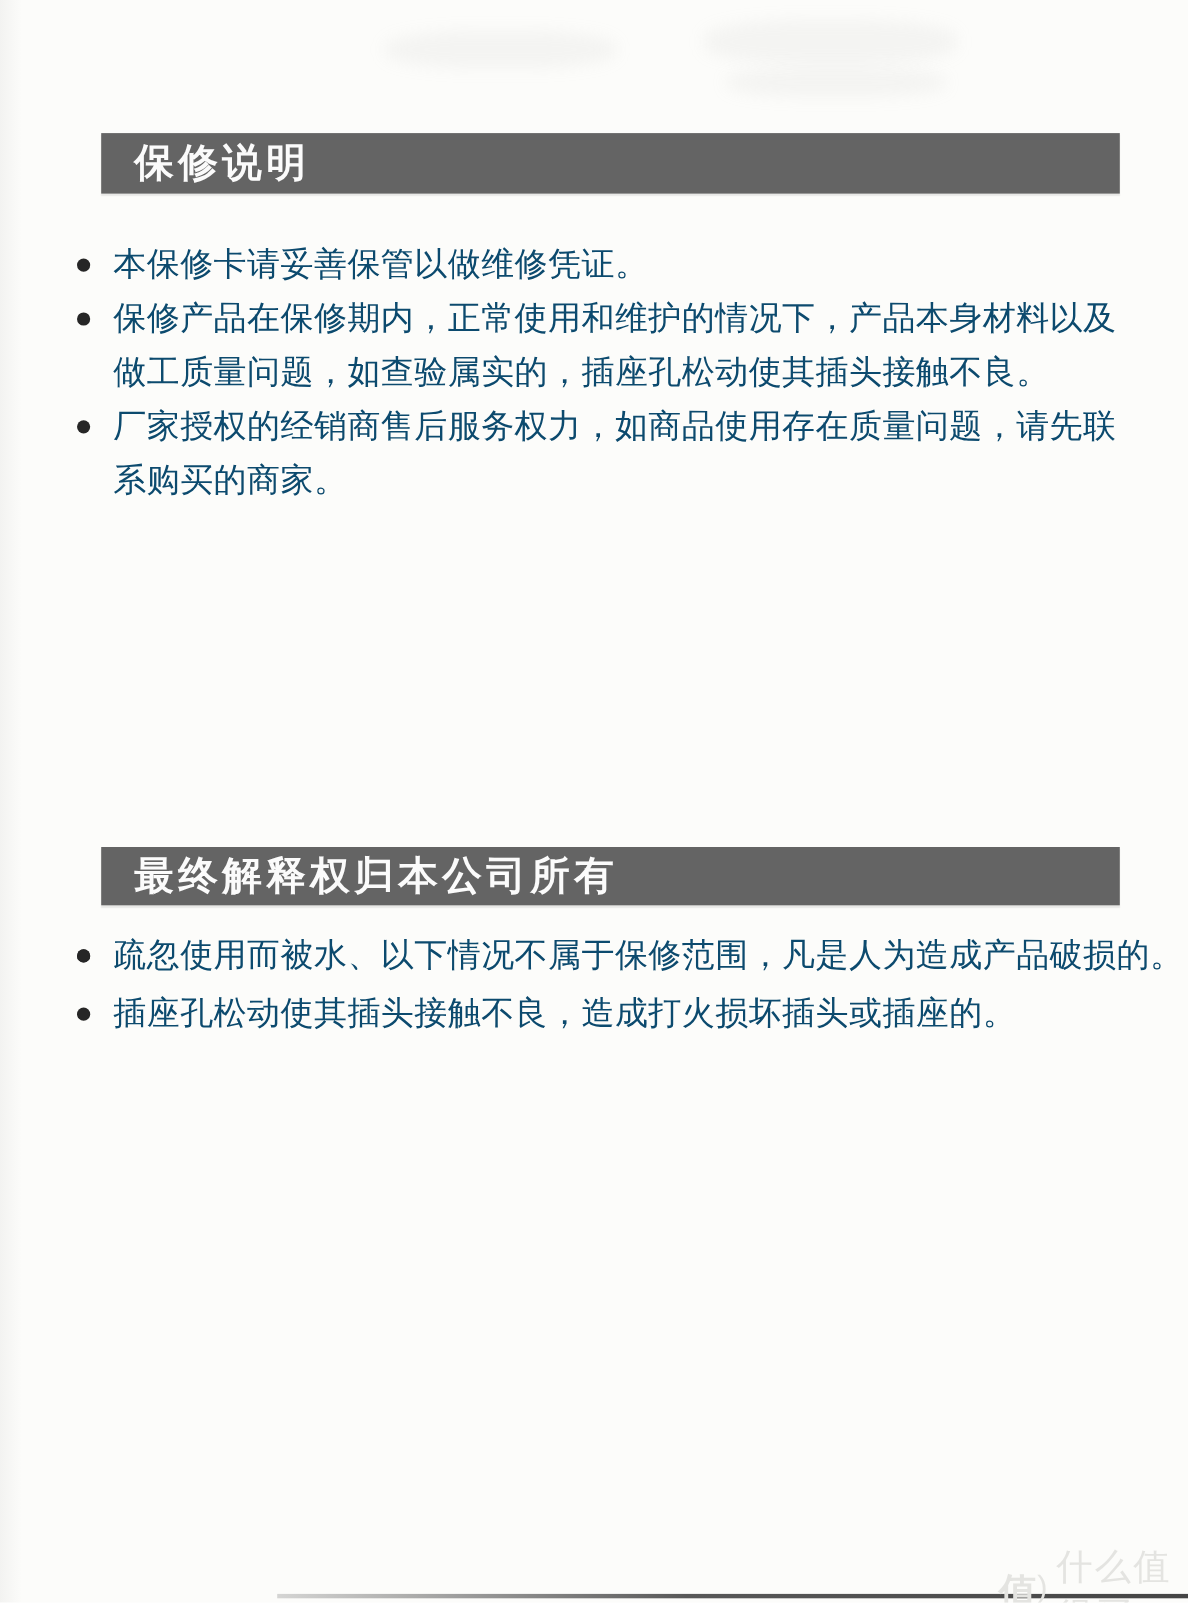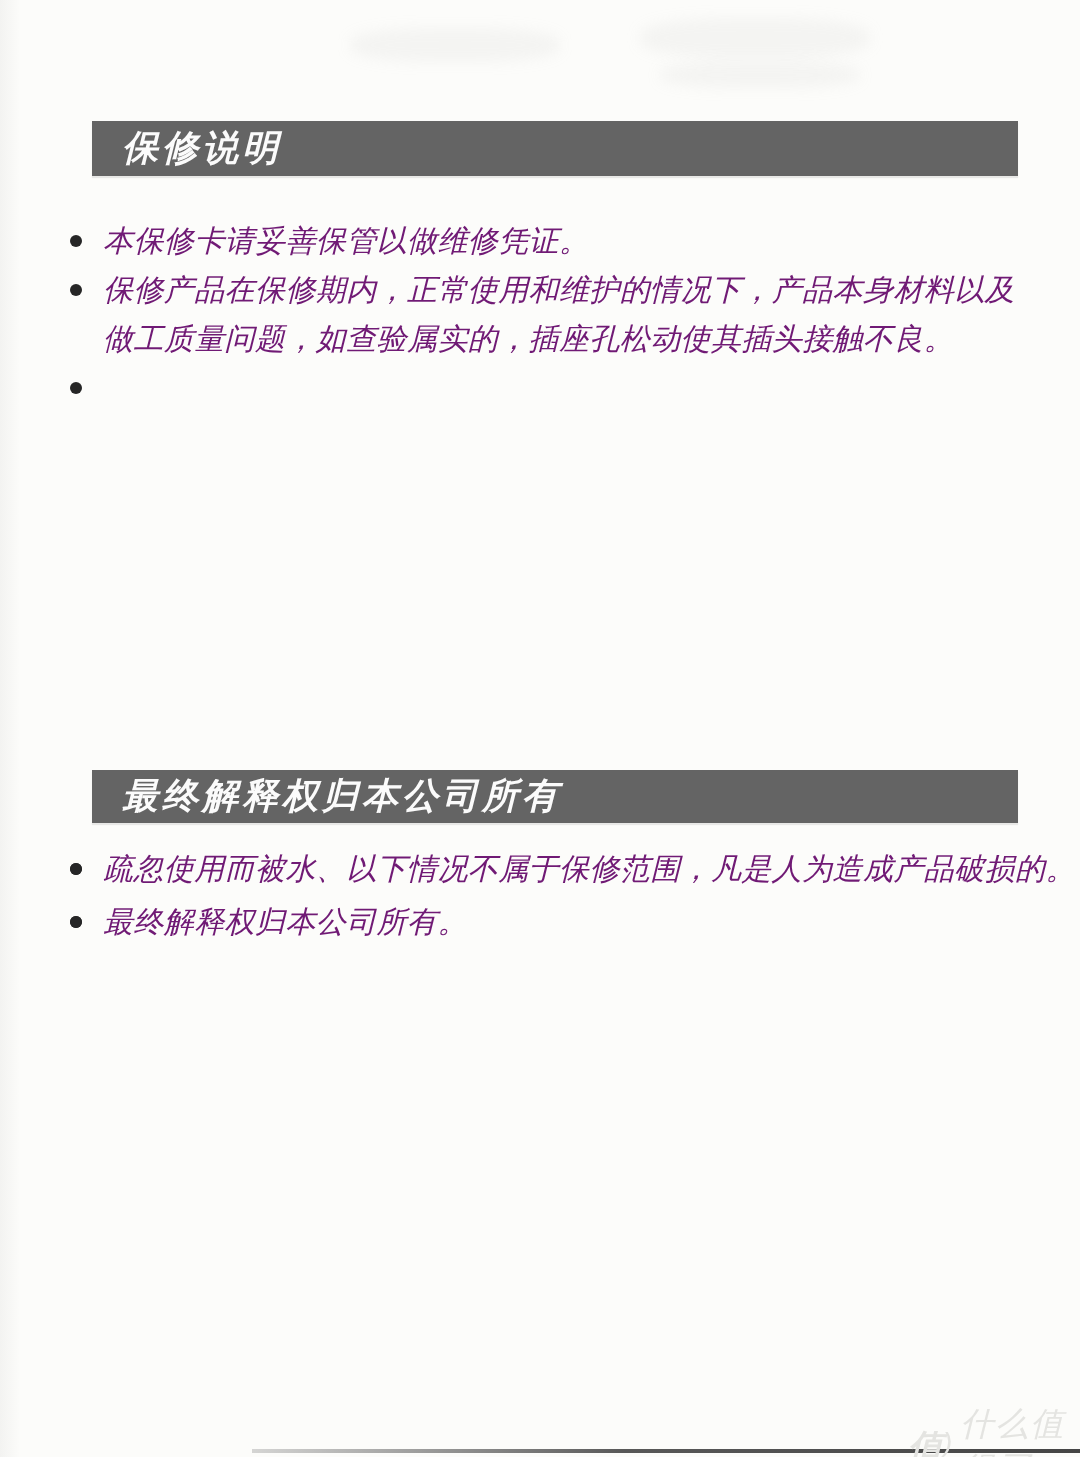--- a/index.html
+++ b/index.html
@@ -3,21 +3,20 @@
 <meta charset="utf-8">
 <style>
   html, body { margin: 0; padding: 0; background: #ffffff; }
   .page {
     position: relative;
     width: 1080px;
     height: 1457px;
     background: #fcfcfa;
     overflow: hidden;
     font-family: "Liberation Sans", sans-serif;
-    font-style: italic;
   }
 
   
   .section-bar {
     position: absolute;
     left: 92px;
     width: 926px;
     background: #646464;
     display: flex;
     align-items: center;
@@ -34,21 +33,21 @@
     white-space: nowrap;
   }
 
   
   .bullet-list {
     position: absolute;
     left: 70px;
     margin: 0;
     padding: 0;
     list-style: none;
-    color: #701a75;
+    color: #0c4a6e;
     font-size: 30px;
     letter-spacing: 0.4px;
   }
   .list-1 { top: 216px; width: 948px; line-height: 49px; }
   .list-2 { top: 842px; width: 1000px; line-height: 53px; white-space: nowrap; }
   .bullet-item { position: relative; padding-left: 33px; }
   .dot {
     position: absolute;
     left: 0;
     width: 12px;
@@ -114,41 +113,39 @@
     <li class="bullet-item">
       <span class="dot"></span>
       <span>本保修卡请妥善保管以做维修凭证。</span>
     </li>
     <li class="bullet-item">
       <span class="dot"></span>
       <span>保修产品在保修期内，正常使用和维护的情况下，产品本身材料以及做工质量问题，如查验属实的，插座孔松动使其插头接触不良。</span>
     </li>
     <li class="bullet-item">
       <span class="dot"></span>
+      <span>厂家授权的经销商售后服务权力，如商品使用存在质量问题，请先联系购买的商家。</span>
     </li>
   </ul>
 
   <div class="section-bar bar-2">
     <span class="section-title">最终解释权归本公司所有</span>
   </div>
 
   <ul class="bullet-list list-2">
     <li class="bullet-item">
       <span class="dot"></span>
     </li>
     <li class="bullet-item">
       <span class="dot"></span>
       <span>疏忽使用而被水、以下情况不属于保修范围，凡是人为造成产品破损的。</span>
     </li>
     <li class="bullet-item">
       <span class="dot"></span>
-    </li>
-    <li class="bullet-item">
-      <span class="dot"></span>
-      <span>最终解释权归本公司所有。</span>
+      <span>插座孔松动使其插头接触不良，造成打火损坏插头或插座的。</span>
     </li>
   </ul>
 
   <div class="scan-line"></div>
 
   <div class="watermark">
     <span class="wm-logo">值</span>
     <span class="wm-paren">)</span>
     <span class="wm-text">什么值得买</span>
   </div>

